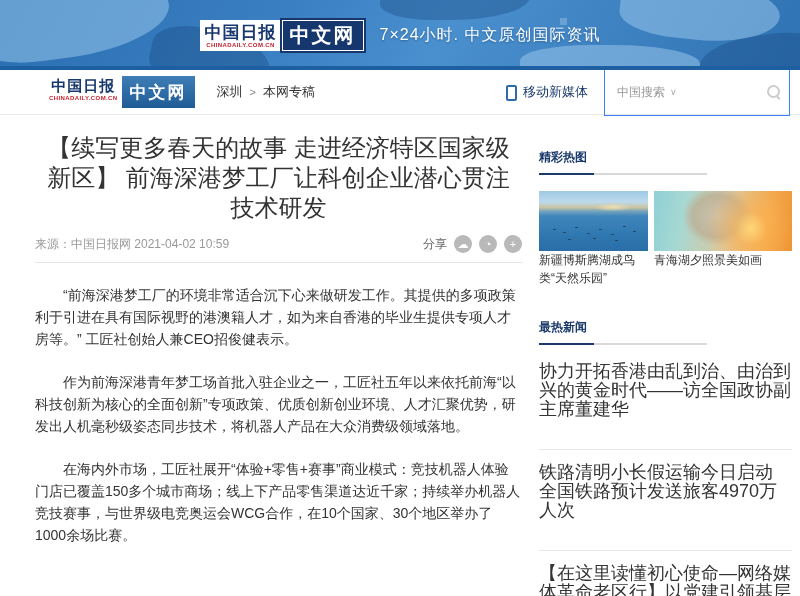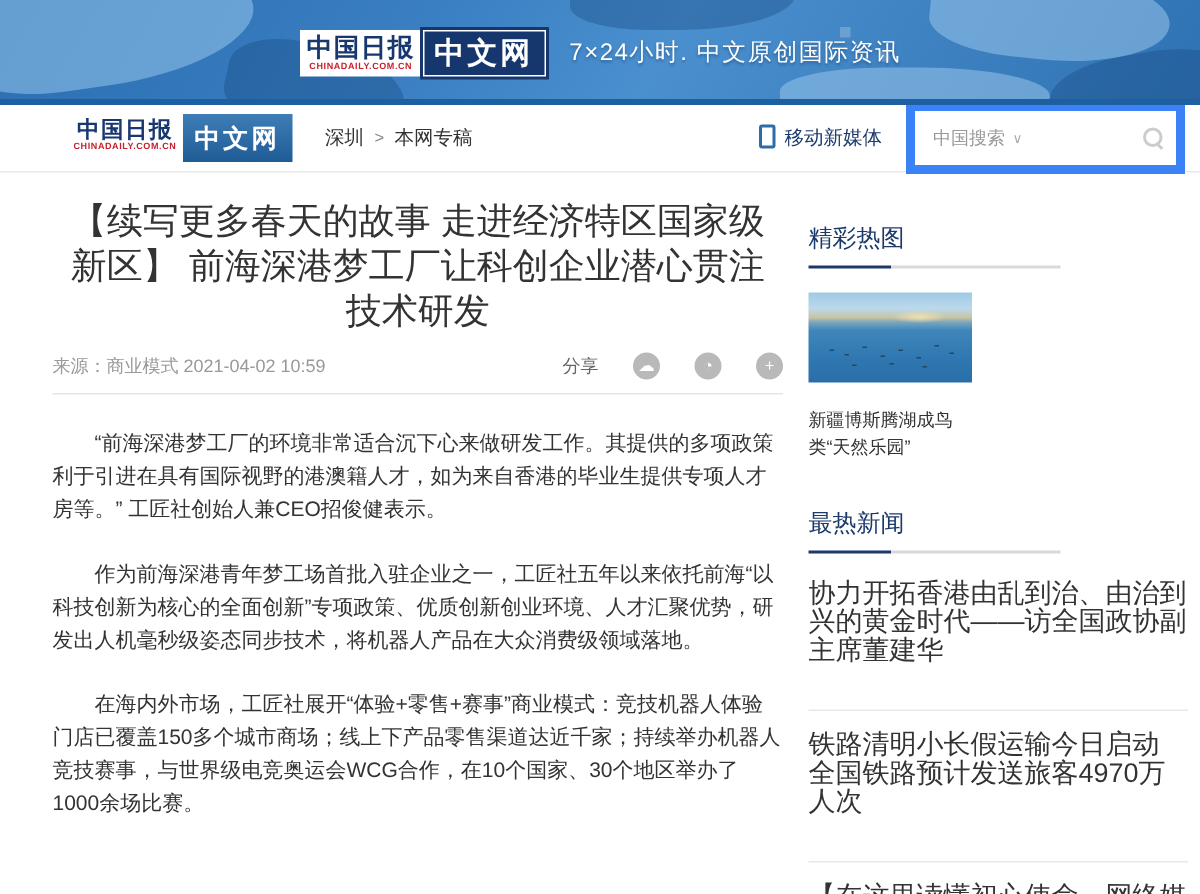--- a/index.html
+++ b/index.html
@@ -33,70 +33,70 @@
   .header { height:45px; display:flex; align-items:center; padding:0 10px 0 45px;
     border-bottom:1px solid #e9e9e9; background:#fff; }
   .hlogo { display:flex; align-items:stretch; height:32px; }
   .hlogo .logo-cn { font-size:15px; line-height:17px; }
   .hlogo .logo-white { padding:2px 4px 1px; text-align:center; }
   .hlogo-box { background:linear-gradient(180deg,#3f7db7,#1f5c96); color:#fff; font-size:17px;
     font-weight:bold; display:flex; align-items:center; padding:0 8px; letter-spacing:2px; }
   .crumb { margin-left:22px; font-size:13px; color:#333; display:flex; gap:7px; align-items:center; }
   .crumb .sep { color:#888; font-size:11px; }
   .crumb a { color:#333; text-decoration:none; }
-  .mobile { margin-left:auto; display:flex; align-items:flex-start; gap:6px; font-size:13px; color:#1a3a6b; }
+  .mobile { margin-left:auto; display:flex; align-items:flex-end; gap:6px; font-size:13px; color:#1a3a6b; }
   .phone-ico { width:11px; height:16px; border:2px solid #2d6ca8; border-radius:2px; }
-  .search-box { margin-left:16px; width:186px; height:48px; border:6px solid #3b82f6;
+  .search-box { margin-left:16px; width:186px; height:48px; border:1px solid #3b82f6;
     display:flex; align-items:center; padding:0 8px 0 12px; }
   .search-engine { display:flex; align-items:center; gap:5px; color:#999; font-size:12px; cursor:pointer; }
   .search-engine .caret { font-size:9px; color:#aaa; }
   .mag { margin-left:auto; position:relative; width:14px; height:14px; }
   .mag::before { content:""; position:absolute; left:0; top:0; width:9px; height:9px;
     border:2px solid #ccc; border-radius:50%; }
   .mag::after { content:""; position:absolute; left:10px; top:10px; width:5px; height:2px;
     background:#ccc; transform:rotate(45deg); transform-origin:0 0; }
 
   
   .main { display:flex; padding:12px 8px 0 35px; }
   .article { width:487px; }
   .sidebar { width:253px; margin-left:17px; }
 
   
   .title { font-size:24px; line-height:30px; color:#333; font-weight:400; text-align:center;
     margin:6px 6px 0; }
   .meta-row { display:flex; justify-content:space-between; align-items:center; margin-top:12px; }
   .meta { color:#999; font-size:12px; }
-  .share { display:flex; align-items:center; gap:23px; }
+  .share { display:flex; align-items:center; gap:7px; }
   .share-label { color:#666; font-size:12px; }
   .share-ico { width:18px; height:18px; border-radius:50%; background:#b9b9b9; color:#fff;
     display:flex; align-items:center; justify-content:center; font-size:11px; line-height:1; cursor:pointer; }
   .article-divider { border:none; border-top:1px solid #e5e5e5; margin-top:9px; }
   .article p { font-size:14px; line-height:22px; color:#333; text-indent:2em; margin-top:21px; }
 
   
-  .sec-title { color:#1b3a6a; font-size:16px; font-weight:normal; }
+  .sec-title { color:#1b3a6a; font-size:12px; font-weight:bold; }
   .sec-line { height:2px; width:168px; margin-top:7px;
     background:linear-gradient(90deg,#1b3a6a 0 55px,#d9d9d9 55px 100%); }
   .hot-images { margin-top:22px; }
   .thumbs { display:flex; gap:6px; margin-top:16px; }
   .thumb-card { cursor:pointer; }
   .thumb { position:relative; height:60px; overflow:hidden; }
   .thumb-1 { width:109px;
     background:
       radial-gradient(ellipse 26px 6px at 68% 27%, rgba(240,224,178,.95), rgba(240,224,178,0) 70%),
       linear-gradient(180deg,#9ec9e4 0%,#bcd9ec 18%,#c9c3a0 28%,#7ba6bd 33%,#3e86bb 42%,#2f77b0 75%,#2a6ea8 100%); }
   .birds { position:absolute; left:14px; top:38px; width:3px; height:1px; background:#25465f;
     box-shadow:10px 3px #25465f,22px -2px #25465f,34px 4px #25465f,46px 0 #25465f,58px 5px #25465f,
       70px -3px #25465f,15px 10px #25465f,40px 9px #25465f,62px 11px #25465f,80px 2px #25465f; }
   .thumb-2 { width:138px;
     background:
       radial-gradient(circle at 70% 62%, rgba(255,216,120,.95) 0%, rgba(255,180,80,.55) 16%, rgba(255,180,80,0) 42%),
       radial-gradient(ellipse 45px 38px at 46% 42%, rgba(205,193,170,.9) 0%, rgba(188,172,146,.75) 55%, rgba(188,172,146,0) 78%),
       linear-gradient(100deg,#8fd0d6 0%,#a7d8d2 22%,#ddc69c 55%,#f3a94e 80%,#ee9434 100%); }
-  .thumb-cap { margin-top:16px; font-size:12px; line-height:18px; color:#333; }
+  .thumb-cap { margin-top:0; font-size:12px; line-height:18px; color:#333; }
   .hot-news { margin-top:32px; }
   .news-list { margin-top:4px; }
   .news-item { font-size:18px; line-height:19px; color:#333; padding:13px 0 30px;
     border-bottom:1px solid #e8e8e8; cursor:pointer; }
 </style>
 </head>
 <body>
 
 <div class="banner">
   <div class="blob b1"></div>
@@ -146,21 +146,21 @@
     <span class="mag"></span>
   </div>
 </div>
 
 <div class="main">
 
   <div class="article">
     <h1 class="title">【续写更多春天的故事 走进经济特区国家级新区】 前海深港梦工厂让科创企业潜心贯注技术研发</h1>
     <div class="meta-row">
       <div class="meta">
-        <span>来源：商业模式</span>
+        <span>来源：中国日报网</span>
         <span>2021-04-02 10:59</span>
       </div>
       <div class="share">
         <span class="share-label">分享</span>
         <span class="share-ico">☁</span>
         <span class="share-ico">◔</span>
         <span class="share-ico">+</span>
       </div>
     </div>
     <hr class="article-divider">
@@ -174,20 +174,24 @@
     <div class="hot-images">
       <div class="sec-title">精彩热图</div>
       <div class="sec-line"></div>
       <div class="thumbs">
         <div class="thumb-card" style="width:109px">
           <div class="thumb thumb-1">
             <span class="birds"></span>
           </div>
           <div class="thumb-cap">新疆博斯腾湖成鸟类“天然乐园”</div>
         </div>
+        <div class="thumb-card" style="width:138px">
+          <div class="thumb thumb-2"></div>
+          <div class="thumb-cap">青海湖夕照景美如画</div>
+        </div>
       </div>
     </div>
 
     <div class="hot-news">
       <div class="sec-title">最热新闻</div>
       <div class="sec-line"></div>
       <div class="news-list">
         <div class="news-item">协力开拓香港由乱到治、由治到兴的黄金时代——访全国政协副主席董建华</div>
         <div class="news-item">铁路清明小长假运输今日启动 全国铁路预计发送旅客4970万人次</div>
         <div class="news-item">【在这里读懂初心使命—网络媒体革命老区行】以党建引领基层治理 子长市袁家沟社区提升居民幸福感</div>

